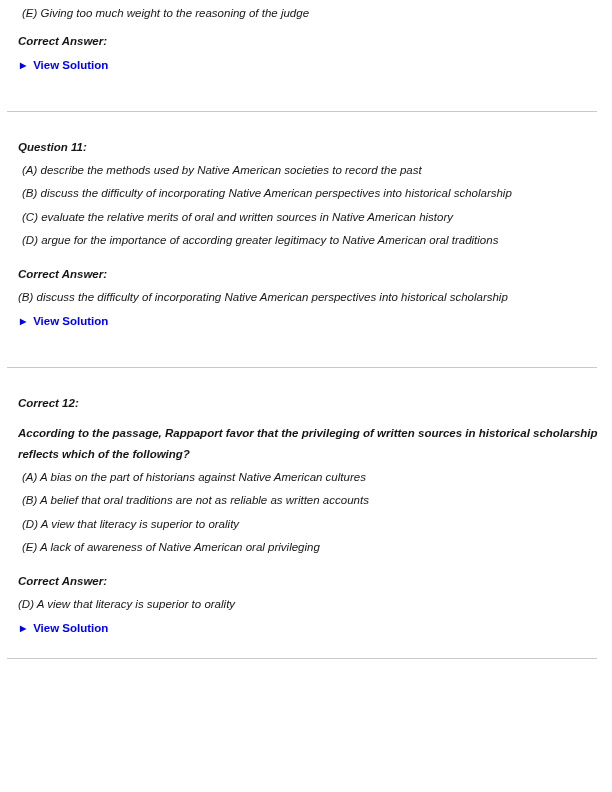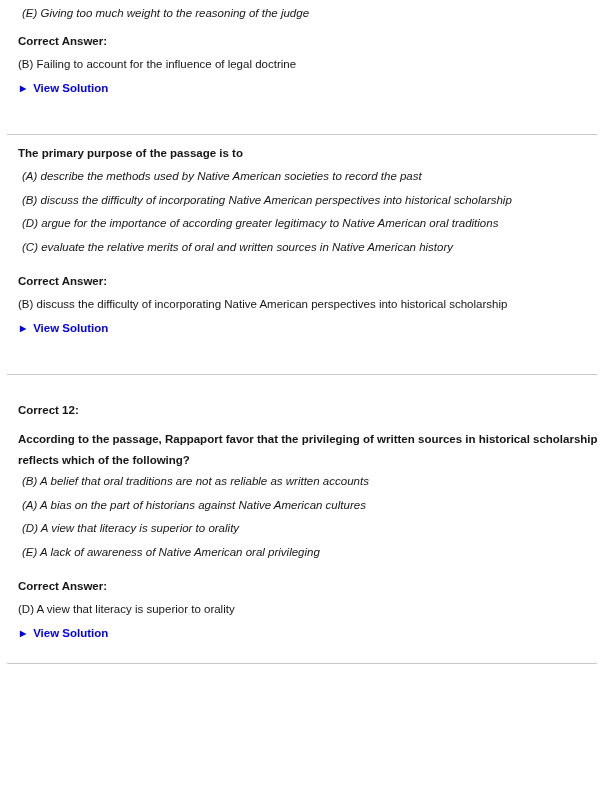--- a/index.html
+++ b/index.html
@@ -17,20 +17,21 @@
   }
   .page {
     box-sizing: border-box;
     width: 612px;
     height: 792px;
     padding: 2.5px 14px 0 18px;
   }
   p {
     margin: 0;
     line-height: 21px;
+    font-style: italic;
   }
   .q-option {
     font-style: italic;
     margin-left: 4px;
     margin-bottom: 2.5px;
   }
   .q-title {
     font-weight: 700;
     margin-top: 25px;
   }
@@ -77,50 +78,49 @@
   }
 </style>
 </head>
 <body>
 
 <div class="page">
 
   <section>
     <p class="q-option">(E) Giving too much weight to the reasoning of the judge</p>
     <p class="correct-label tight">Correct Answer:</p>
-    <p class="answer-text">(B) Failing to account for the influence of legal doctrine</p>
     <div class="view-solution">
       <span class="marker">▶</span>
       <span>View Solution</span>
     </div>
   </section>
 
   <hr class="divider">
 
   <section>
-    <p class="q-stem">The primary purpose of the passage is to</p>
+    <p class="q-title">Question 11:</p>
     <p class="q-option first-option">(A) describe the methods used by Native American societies to record the past</p>
     <p class="q-option">(B) discuss the difficulty of incorporating Native American perspectives into historical scholarship</p>
+    <p class="q-option">(C) evaluate the relative merits of oral and written sources in Native American history</p>
     <p class="q-option">(D) argue for the importance of according greater legitimacy to Native American oral traditions</p>
-    <p class="q-option">(C) evaluate the relative merits of oral and written sources in Native American history</p>
     <p class="correct-label">Correct Answer:</p>
     <p class="answer-text">(B) discuss the difficulty of incorporating Native American perspectives into historical scholarship</p>
     <div class="view-solution">
       <span class="marker">▶</span>
       <span>View Solution</span>
     </div>
   </section>
 
   <hr class="divider">
 
   <section>
     <p class="q-title">Correct 12:</p>
     <p class="q-stem">According to the passage, Rappaport favor that the privileging of written sources in historical scholarship reflects which of the following?</p>
+    <p class="q-option first-option">(A) A bias on the part of historians against Native American cultures</p>
     <p class="q-option">(B) A belief that oral traditions are not as reliable as written accounts</p>
-    <p class="q-option first-option">(A) A bias on the part of historians against Native American cultures</p>
     <p class="q-option">(D) A view that literacy is superior to orality</p>
     <p class="q-option">(E) A lack of awareness of Native American oral privileging</p>
     <p class="correct-label">Correct Answer:</p>
     <p class="answer-text">(D) A view that literacy is superior to orality</p>
     <div class="view-solution">
       <span class="marker">▶</span>
       <span>View Solution</span>
     </div>
   </section>
 

